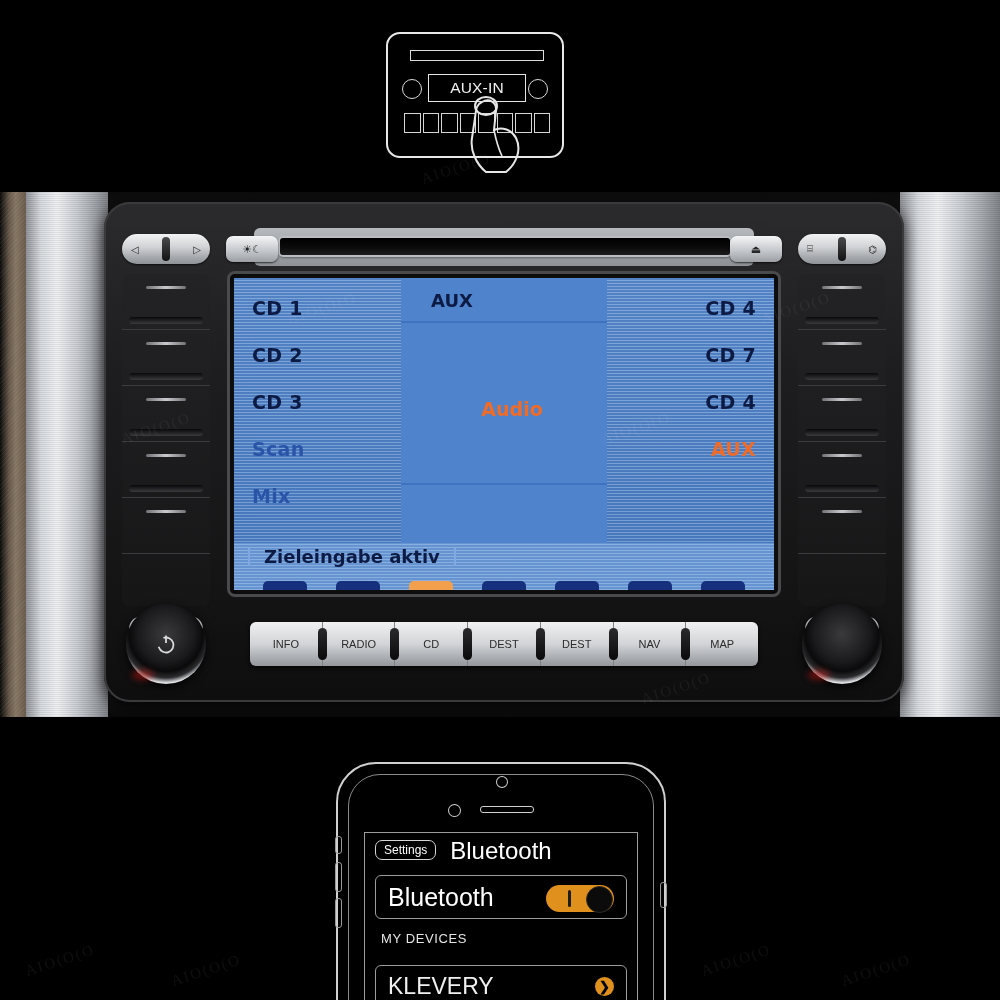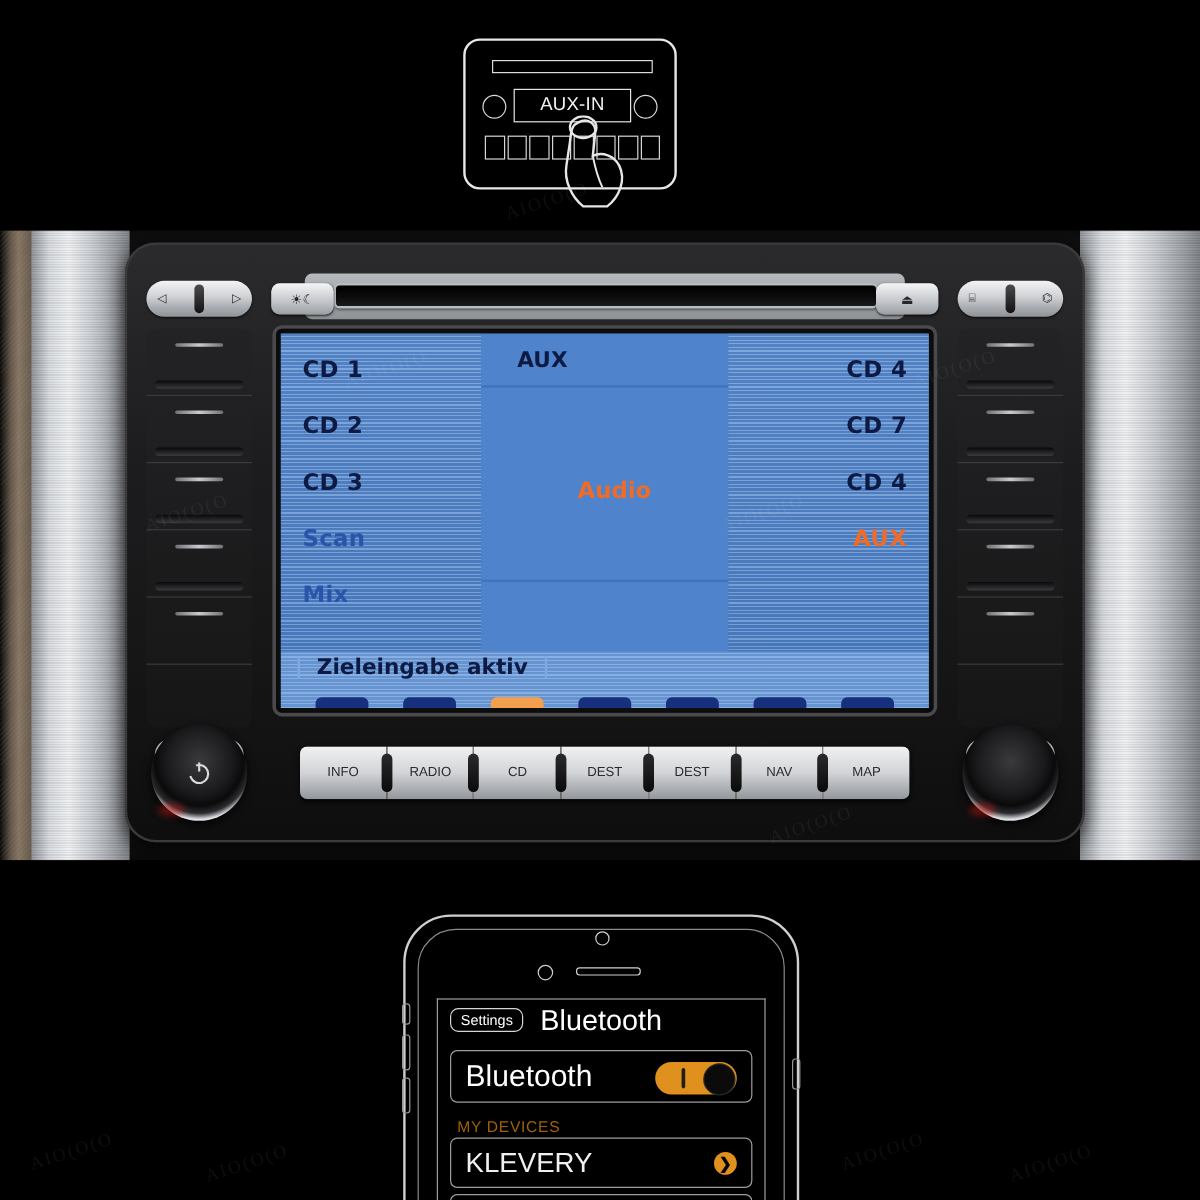--- a/index.html
+++ b/index.html
@@ -155,21 +155,21 @@
   .ph-title{position:absolute;left:0;right:0;top:4px;text-align:center;color:#fff;font-size:24px;
      font-family:"Liberation Sans",sans-serif;}
   .ph-row{position:relative;margin:6px 10px 0;height:44px;border:1.5px solid #9d9d9d;border-radius:6px;
      display:flex;align-items:center;padding:0 12px;box-sizing:border-box;}
   .ph-row .lbl{color:#fff;font-size:25px;font-family:"Liberation Sans",sans-serif;}
   .toggle{position:absolute;right:12px;top:9px;width:68px;height:27px;border-radius:14px;
      background:#e0901c;display:flex;align-items:center;}
   .toggle .knobc{position:absolute;right:1px;top:1px;width:25px;height:25px;border-radius:50%;
      background:#0b0b0b;border:1.5px solid #2a2a2a;}
   .toggle .tick{position:absolute;left:22px;top:5px;width:3px;height:17px;background:#1d1d1d;border-radius:2px;}
-  .ph-section{color:#a16207;font-size:13px;margin:12px 0 2px 16px;letter-spacing:.6px;
+  .ph-section{color:#e5e5e5;font-size:13px;margin:12px 0 19px 16px;letter-spacing:.6px;
      font-family:"Liberation Sans",sans-serif;}
   .ph-row2{position:relative;margin:0 10px;height:42px;border:1.5px solid #9d9d9d;border-radius:6px;
      display:flex;align-items:center;padding:0 12px;box-sizing:border-box;}
   .ph-row2 .lbl{color:#f0f0f0;font-size:23px;font-family:"Liberation Sans",sans-serif;}
   .chev{position:absolute;right:12px;top:11px;width:19px;height:19px;border-radius:50%;
      background:#e0901c;display:flex;align-items:center;justify-content:center;color:#000;font-size:13px;font-weight:bold;}
   .ph-row3{margin:5px 10px 0;height:18px;border:1.5px solid #9d9d9d;border-bottom:none;border-radius:6px 6px 0 0;}
 
   .wm{position:absolute;color:rgba(255,255,255,.055);font-size:15px;letter-spacing:2px;
      transform:rotate(-18deg);pointer-events:none;font-family:"Liberation Serif",serif;white-space:nowrap;}

